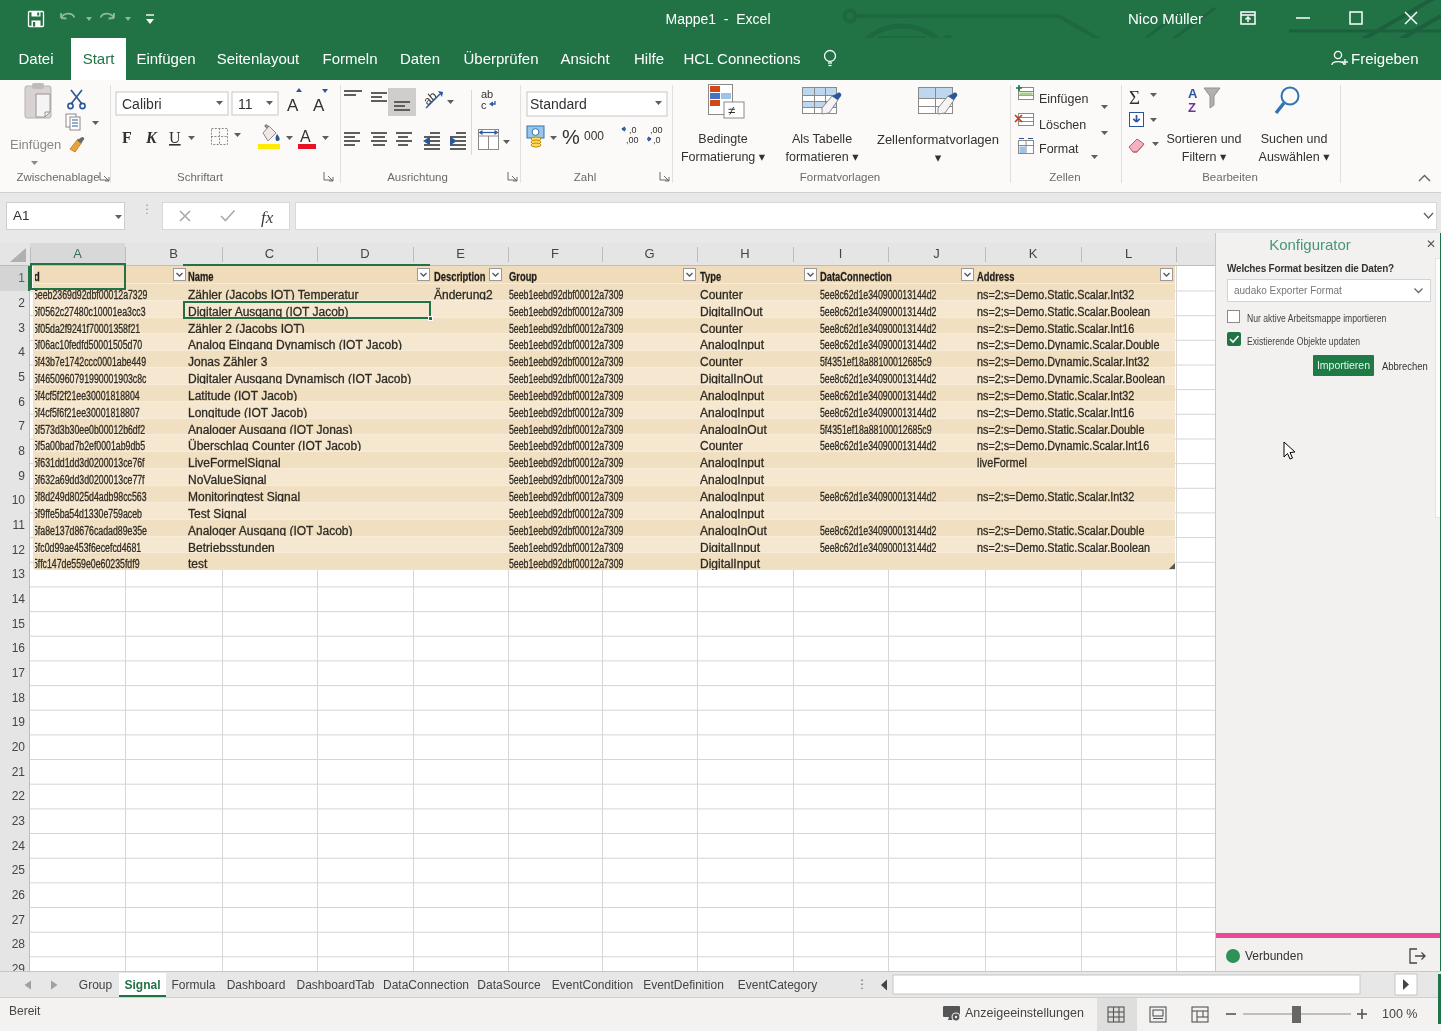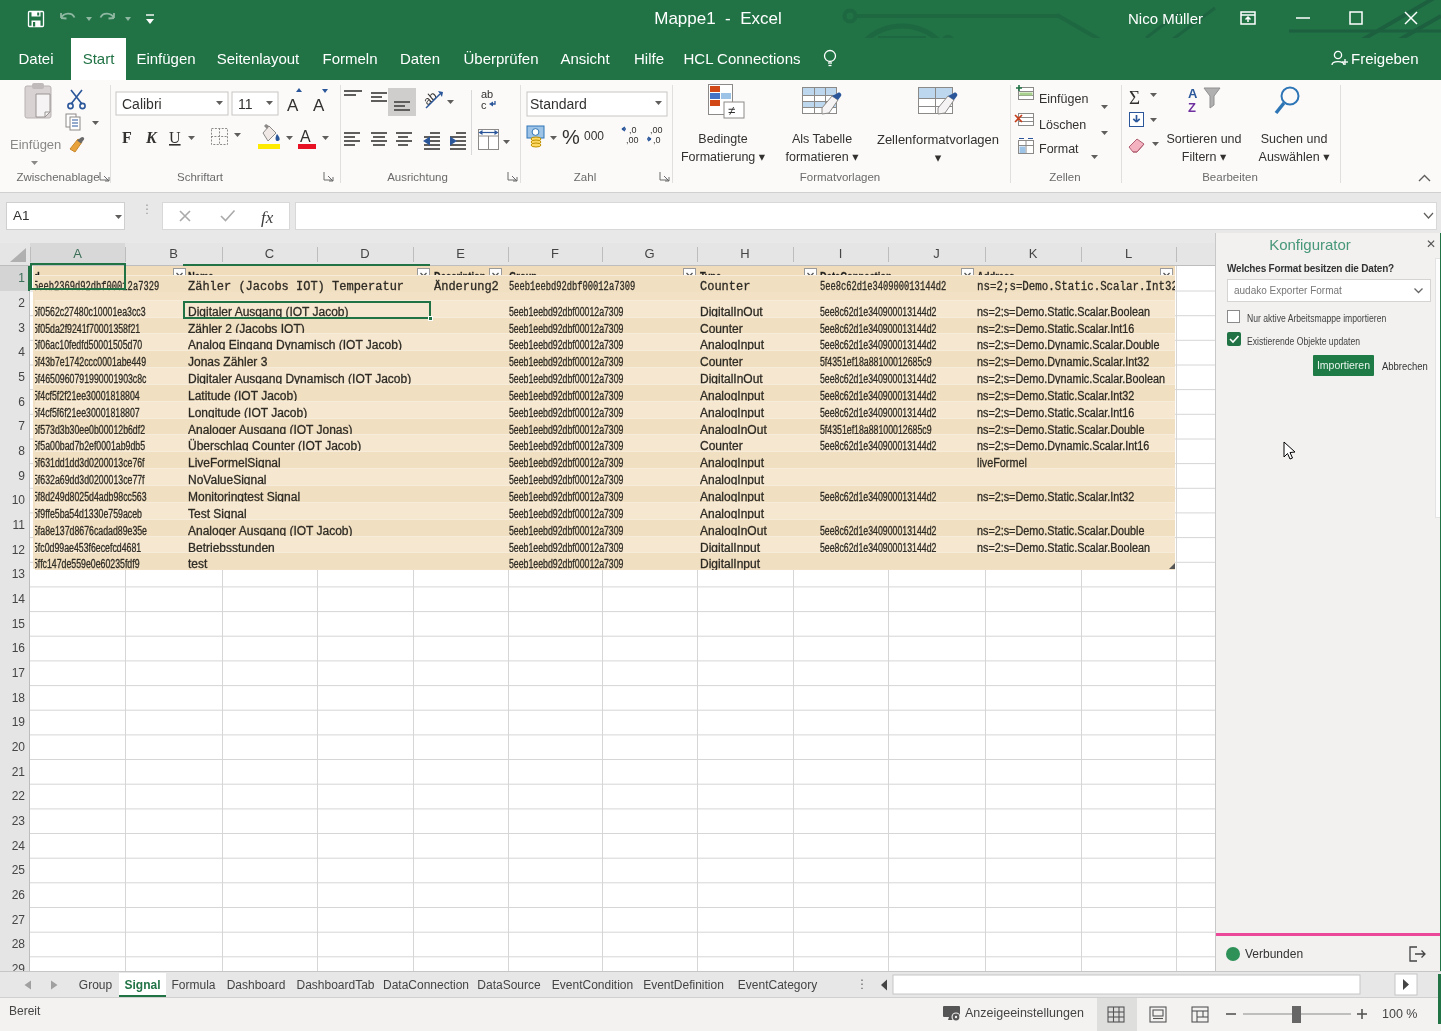--- a/index.html
+++ b/index.html
@@ -92,21 +92,21 @@
       <g stroke="#ffffff" stroke-width="1.5" fill="none">
         <rect x="1241" y="12" width="14" height="12"></rect>
         <line x1="1241" y1="15" x2="1255" y2="15"></line>
         <path d="M 1248 22 v -4.5 m -2.5 2 l 2.5 -2.5 l 2.5 2.5"></path>
         <line x1="1296" y1="18" x2="1310" y2="18"></line>
         <rect x="1350" y="12" width="12" height="12"></rect>
         <line x1="1405" y1="12" x2="1417" y2="24"></line>
         <line x1="1417" y1="12" x2="1405" y2="24"></line>
       </g>
     </svg>
-    <div class="abs" style="left:618px;top:0;width:200px;height:38px;line-height:38px;text-align:center;font-size:17px;color:#fff;">Mappe1&nbsp;&nbsp;-&nbsp;&nbsp;Excel</div>
+    <div class="abs" style="left:618px;top:0;width:200px;height:38px;line-height:38px;text-align:center;font-size:14px;color:#fff;">Mappe1&nbsp;&nbsp;-&nbsp;&nbsp;Excel</div>
     <div class="abs" style="left:1128px;top:0;height:38px;line-height:38px;font-size:15px;color:#fff;">Nico Müller</div>
   </div>
   <div id="tabrow">
     <div class="tab" style="left:10px;width:52px;">Datei</div>
     <div class="tab" id="tab-start" style="left:71px;width:55px;">Start</div>
     <div class="tab" style="left:133px;width:66px;">Einfügen</div>
     <div class="tab" style="left:208px;width:100px;">Seitenlayout</div>
     <div class="tab" style="left:316px;width:68px;">Formeln</div>
     <div class="tab" style="left:394px;width:52px;">Daten</div>
     <div class="tab" style="left:454px;width:94px;">Überprüfen</div>
@@ -574,21 +574,21 @@
           <svg width="11" height="11">
             <path d="M 2.5 4 l 3 3 l 3 -3" stroke="#555" fill="none" stroke-width="1.3"></path>
           </svg>
         </span>
         <span class="ddbtn" style="left:1125px;">
           <svg width="11" height="11">
             <path d="M 2.5 4 l 3 3 l 3 -3" stroke="#555" fill="none" stroke-width="1.3"></path>
           </svg>
         </span>
       </div>
-    <div class="trow odd" style="top:9px;font-family:Liberation Mono, monospace;">
+    <div class="trow odd" style="top:17px;">
         <span class="tc nm" style="left:-2px;width:205px;">5eeb2369d92dbf00012a7329</span>
         <span class="tc " style="left:153px;width:240px;">Zähler (Jacobs IOT) Temperatur</span>
         <span class="tc " style="left:399px;width:66px;">Änderung2</span>
         <span class="tc nm" style="left:474px;width:255px;">5eeb1eebd92dbf00012a7309</span>
         <span class="tc " style="left:665px;width:114px;">Counter</span>
         <span class="tc nm" style="left:785px;width:208px;">5ee8c62d1e340900013144d2</span>
         <span class="tc ad" style="left:942px;width:220px;">ns=2;s=Demo.Static.Scalar.Int32</span>
       </div>
     <div class="trow even" style="top:34px;">
         <span class="tc nm" style="left:-2px;width:205px;">5f0562c27480c10001ea3cc3</span>
@@ -733,21 +733,21 @@
     <div class="abs" style="left:31px;top:79px;font-size:10.5px;color:#444;transform:scaleX(0.82);transform-origin:0 50%;white-space:nowrap;">Nur aktive Arbeitsmappe importieren</div>
     <div class="abs" style="left:11px;top:99px;width:14px;height:14px;background:#217346;border-radius:2px;">
       <svg width="14" height="14">
           <path d="M 3 7 l 3 3 l 5.5 -6" stroke="#fff" fill="none" stroke-width="1.6"></path>
         </svg>
     </div>
     <div class="abs" style="left:31px;top:102px;font-size:10.5px;color:#444;transform:scaleX(0.82);transform-origin:0 50%;white-space:nowrap;">Existierende Objekte updaten</div>
     <div class="abs" style="left:97px;top:122px;width:61px;height:21px;background:#1e7b45;border-radius:1px;text-align:center;line-height:21px;font-size:10.5px;color:#eaf5ee;">Importieren</div>
     <div class="abs" style="left:166px;top:127px;font-size:10.5px;color:#333;transform:scaleX(0.9);transform-origin:0 50%;">Abbrechen</div>
 
-    <div class="abs" style="left:0px;top:700px;width:226px;height:38px;border-top:3px solid #ec4899;background:#f2f1f0;">
+    <div class="abs" style="left:0px;top:700px;width:226px;height:38px;border-top:5px solid #ec4899;background:#f2f1f0;">
       <div class="abs" style="left:10px;top:11px;width:14px;height:14px;border-radius:50%;background:#2e9158;"></div>
       <div class="abs" style="left:29px;top:11px;font-size:12px;color:#333;">Verbunden</div>
       <svg width="20" height="18" style="position:absolute;left:192px;top:10px" fill="none" stroke="#444" stroke-width="1.3">
         <path d="M 9 1 h -7 v 14 h 7"></path>
         <path d="M 7 8 h 10 m -3.5 -3.5 l 3.5 3.5 l -3.5 3.5"></path>
       </svg>
     </div>
     <div class="abs" style="left:219px;top:25px;width:6px;height:260px;background:#fdfdfd;border:1px solid #e3e3e3;"></div>
     <div class="abs" style="left:224px;top:0px;width:2px;height:738px;background:#217346;"></div>
   </div>

